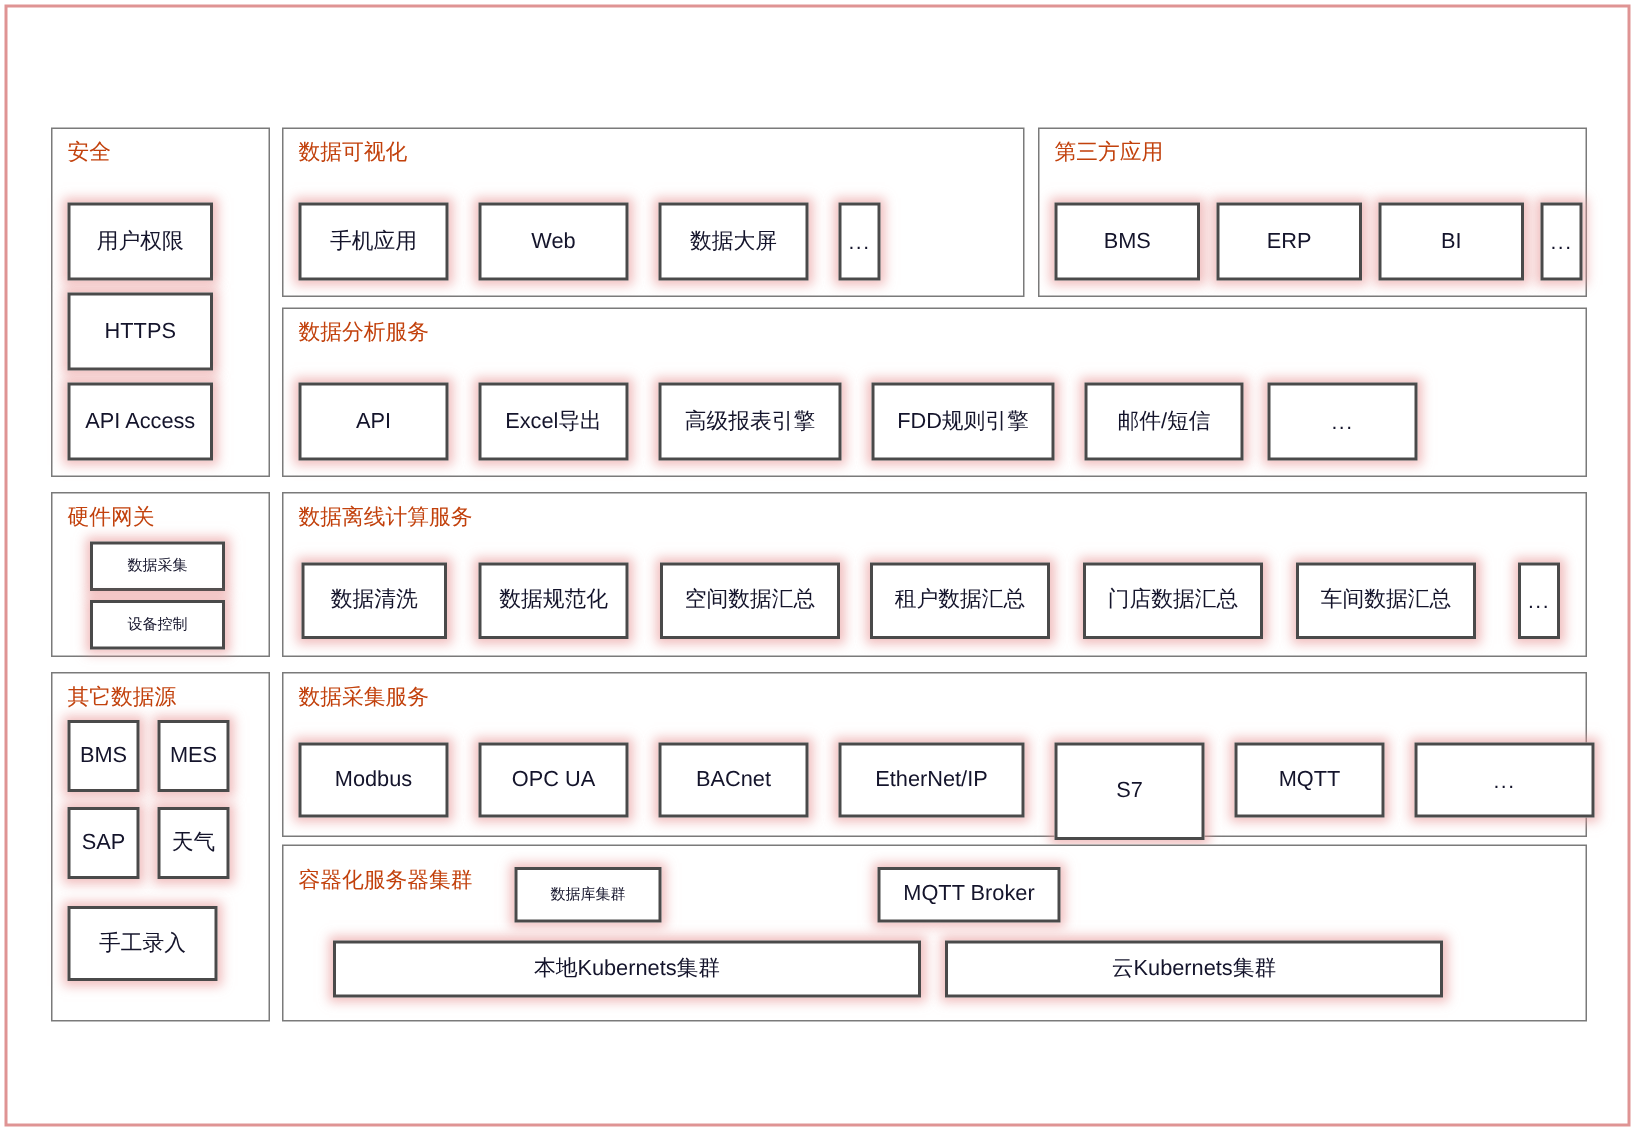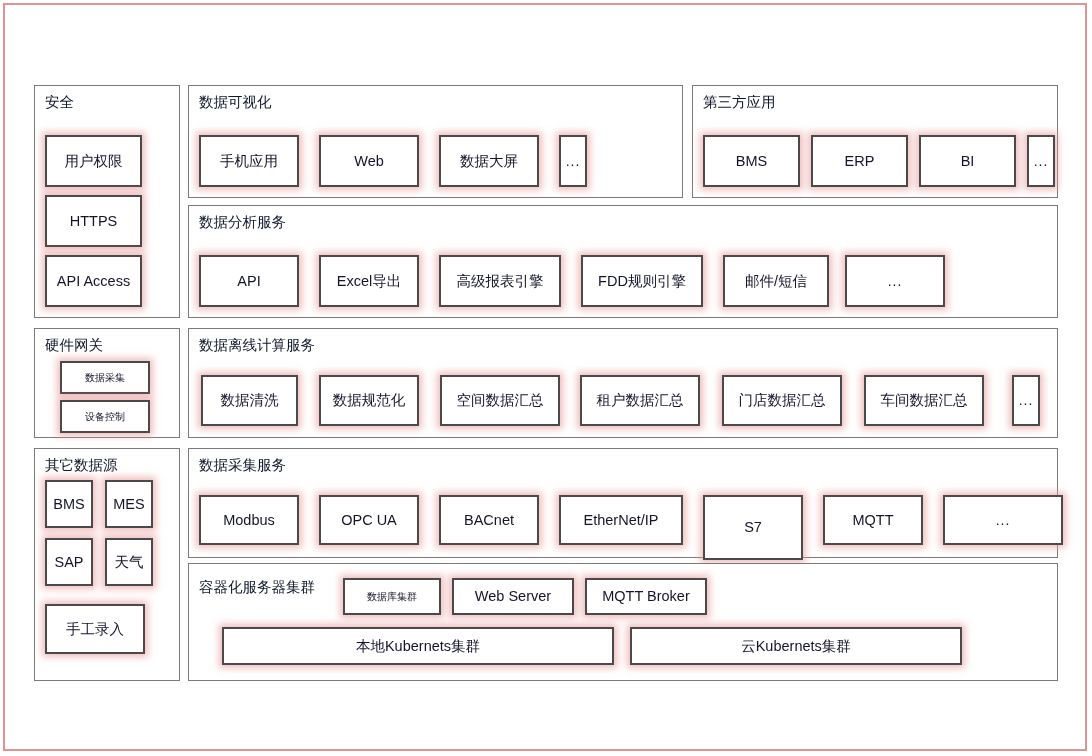--- a/index.html
+++ b/index.html
@@ -40,21 +40,21 @@
     border: 1px solid #7a7a7a;
     background: #ffffff;
     box-sizing: border-box;
   }
   .panel-title {
     position: absolute;
     left: 10px;
     top: 7px;
     font-size: 14.5px;
     line-height: 18px;
-    color: #0f172a;
+    color: #c2410c;
     white-space: nowrap;
   }
   .panel-title.inline-title {
     top: 14px;
   }
 
   
   .node {
     position: absolute;
     border: 2px solid #4a4a4a;
@@ -152,18 +152,17 @@
   <div class="node" style="left:439px; top:495px; width:100px; height:50px;">BACnet</div>
   <div class="node" style="left:559px; top:495px; width:124px; height:50px;">EtherNet/IP</div>
   <div class="node" style="left:703px; top:495px; width:100px; height:65px;">S7</div>
   <div class="node" style="left:823px; top:495px; width:100px; height:50px;">MQTT</div>
   <div class="node ellipsis" style="left:943px; top:495px; width:120px; height:50px;">...</div>
 
   <div class="panel" style="left:188px; top:563px; width:870px; height:118px;">
     <div class="panel-title inline-title">容器化服务器集群</div>
   </div>
   <div class="node small-text" style="left:343px; top:578px; width:98px; height:37px;">数据库集群</div>
-  <div class="node" style="left:452px; top:578px; width:122px; height:37px;">Web Server</div>
   <div class="node" style="left:585px; top:578px; width:122px; height:37px;">MQTT Broker</div>
   <div class="node" style="left:222px; top:627px; width:392px; height:38px;">本地Kubernets集群</div>
   <div class="node" style="left:630px; top:627px; width:332px; height:38px;">云Kubernets集群</div>
 
 </div>
 
 </body></html>

